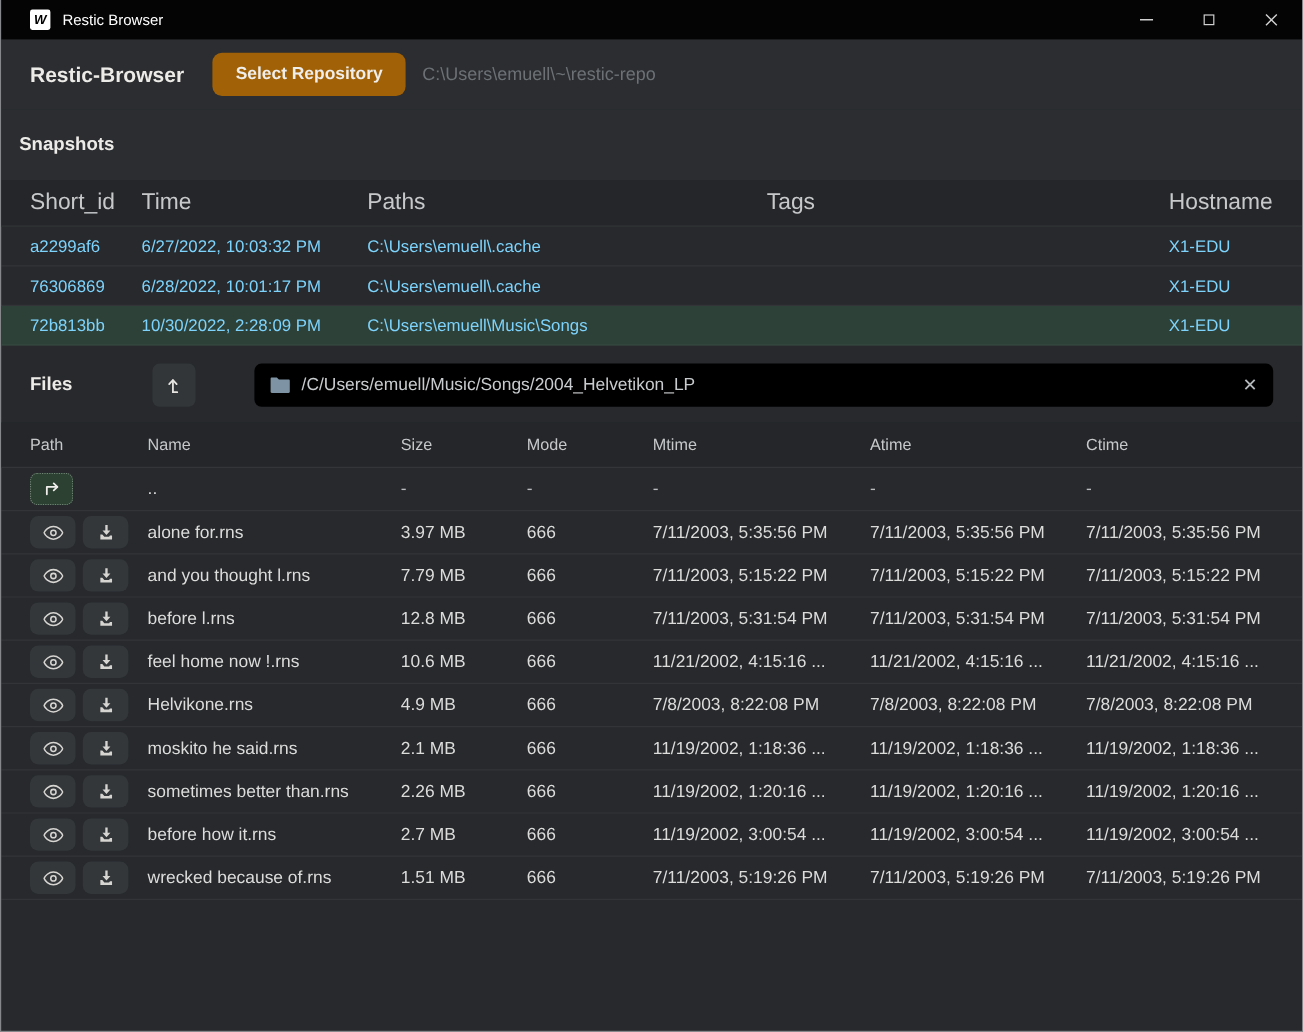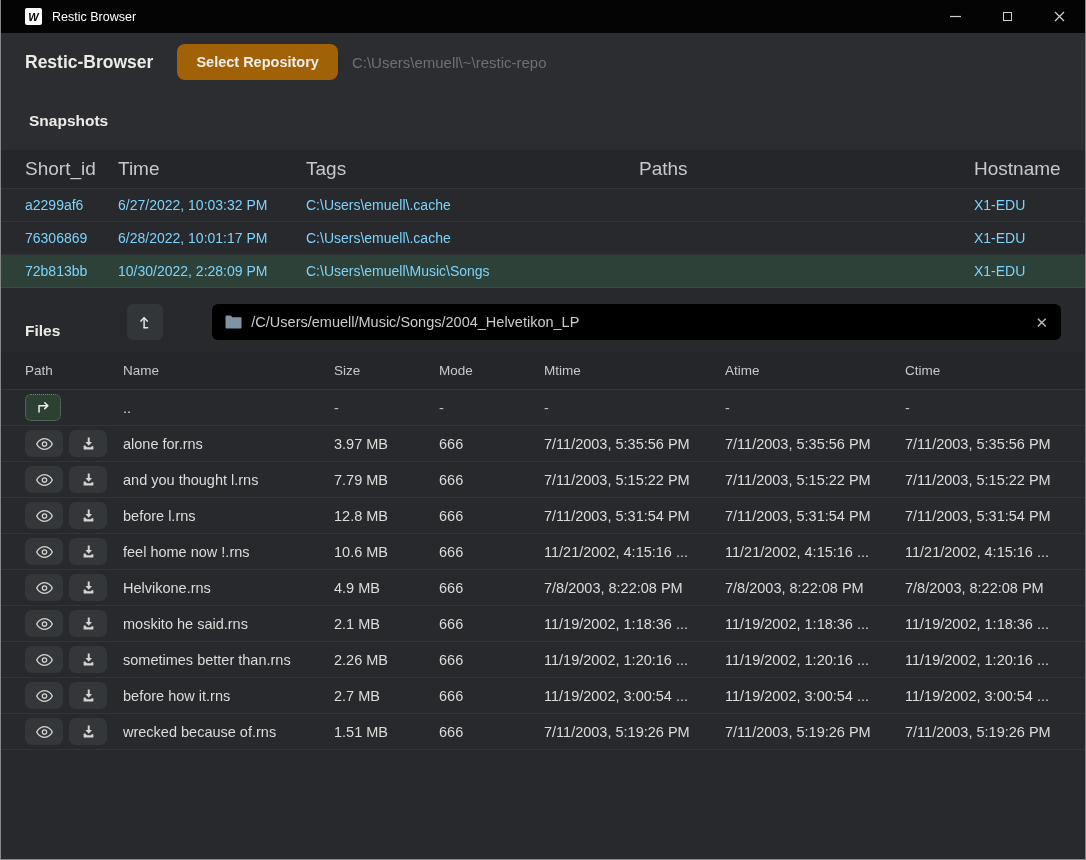--- a/index.html
+++ b/index.html
@@ -19,29 +19,29 @@
   .win-btn .sq{width:9px;height:9px;border:1px solid #d0d0d0;display:block;}
   .win-btn.close{font-size:14px;}
   
   .header{height:58px;background:#2b2d30;display:flex;align-items:center;padding:0 24px;}
   .app-title{font-size:17.5px;font-weight:700;color:#edebe8;margin:0;}
   .select-repo{margin-left:24px;background:#a16207;color:#f0eeeb;font-weight:700;font-size:14.5px;
                border:none;border-radius:8px;padding:11px 19px;line-height:1;}
   .repo-path{margin-left:14px;color:#6c7176;font-size:15px;}
   
   .section-title{font-size:15.5px;font-weight:700;color:#edebe8;margin:0;}
-  .snap-title-wrap{height:59px;display:flex;align-items:center;padding:0 28px;background:#2b2d30;}
+  .snap-title-wrap{height:59px;display:flex;align-items:center;padding:0 15px;background:#2b2d30;}
   
   .snap-grid{display:grid;grid-template-columns:93px 188px 333px 335px 1fr;align-items:center;padding:0 24px;}
   .snap-head{height:39px;background:#242629;color:#c6c8ca;font-size:19px;
              border-bottom:1px solid rgba(255,255,255,0.07);}
   .snap-row{height:33px;font-size:14px;color:#7dd3fc;border-bottom:1px solid rgba(255,255,255,0.055);}
   .snap-row.selected{background:#2e4138;}
   
-  .files-bar{display:flex;align-items:flex-end;padding:0 24px;margin-top:14px;height:38px;gap:43px;}
+  .files-bar{display:flex;align-items:center;padding:0 24px;margin-top:14px;height:38px;gap:43px;}
   .root-btn{width:36px;height:36px;margin-left:24px;background:#323639;border:none;border-radius:6px;
             color:#e6e4e1;display:flex;align-items:center;justify-content:center;flex:none;}
   .path-bar{flex:1;margin-left:6px;height:36px;background:#000000;border-radius:6px;
             display:flex;align-items:center;padding:0 13px;gap:9px;color:#c9ccce;font-size:14.5px;}
   .folder-ic{flex:none;display:flex;}
   .clear-x{margin-left:auto;color:#b6b9bc;font-size:15px;line-height:1;}
   
   .file-grid{display:grid;grid-template-columns:98px 211px 105px 105px 181px 180px 1fr;align-items:center;padding:0 24px;}
   .files-head{height:38px;background:#242629;color:#c6c8ca;font-size:13.5px;margin-top:12px;
               border-bottom:1px solid rgba(255,255,255,0.07);}
@@ -85,22 +85,22 @@
     <span class="repo-path">C:\Users\emuell\~\restic-repo</span>
   </div>
 
   <div class="snap-title-wrap">
     <h2 class="section-title">Snapshots</h2>
   </div>
 
   <div class="snap-grid snap-head">
     <div>Short_id</div>
     <div>Time</div>
+    <div>Paths</div>
     <div>Tags</div>
-    <div>Paths</div>
     <div>Hostname</div>
   </div>
 
   <div>
       <div class="snap-grid snap-row">
         <div>a2299af6</div>
         <div>6/27/2022, 10:03:32 PM</div>
         <div>C:\Users\emuell\.cache</div>
         <div></div>
         <div>X1-EDU</div>

